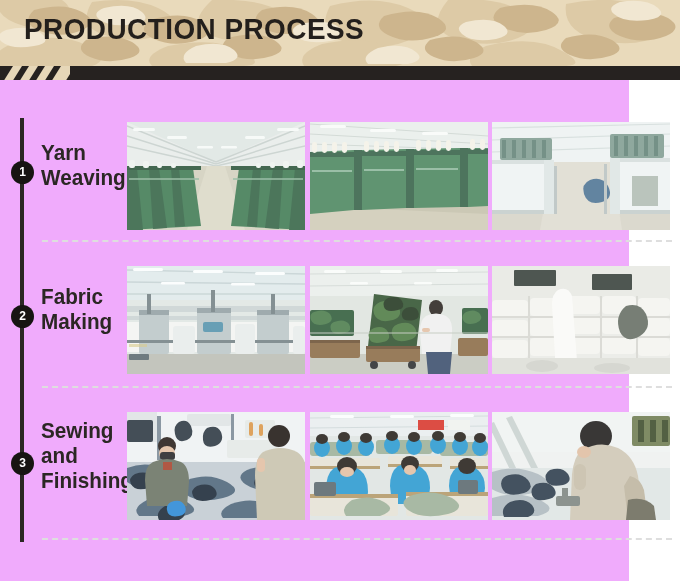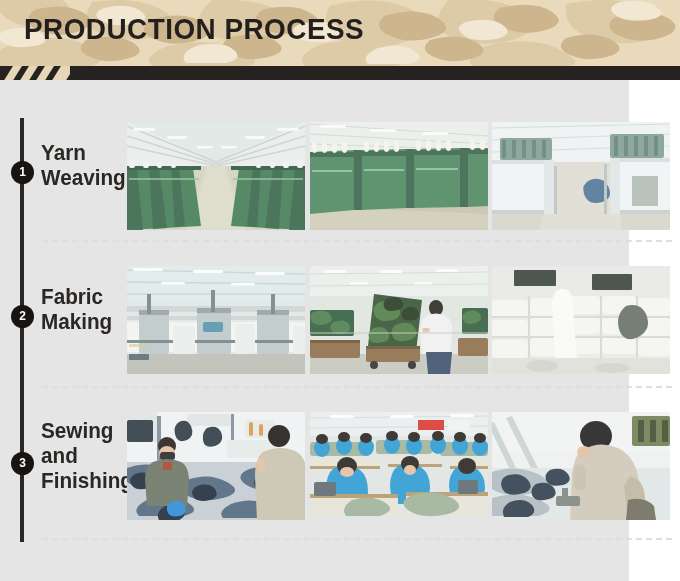--- a/index.html
+++ b/index.html
@@ -10,21 +10,21 @@
   body {
     width: 680px;
     height: 581px;
     overflow: hidden;
     font-family: "Liberation Sans", sans-serif;
   }
   #page {
     position: relative;
     width: 629px;
     height: 581px;
-    background: #e5e5e5;
+    background: #f0abfc;
   }
 
   
   #header {
     position: absolute;
     left: 0; top: 0;
     width: 680px;
     height: 66px;
     overflow: hidden;
     background: #e9dabb;

